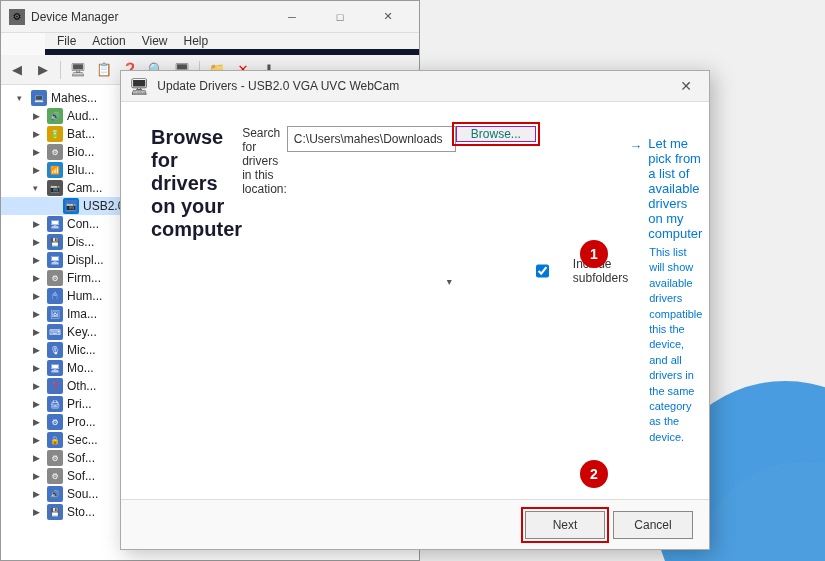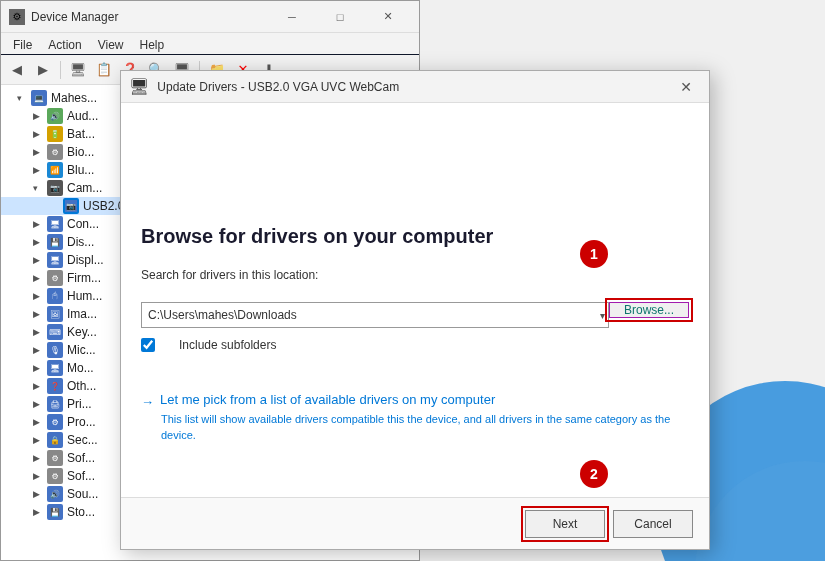--- a/index.html
+++ b/index.html
@@ -54,24 +54,25 @@
       border: none; background: transparent;
       cursor: pointer;
       font-size: 11px;
       color: #555;
       display: flex; align-items: center; justify-content: center;
     }
 
     .menu-bar {
       height: 22px;
       display: flex;
-      align-items: flex-end;
+      align-items: center;
       padding: 0 4px;
-      border-bottom: 1px solid #0f172a;
+      border-bottom: 6px solid #0f172a;
       background: #f3f3f3;
+      margin-left: 44px;
     }
     .menu-item {
       padding: 2px 8px;
       font-size: 12px;
       color: #333;
       cursor: pointer;
     }
 
     .toolbar {
       height: 30px;
@@ -176,24 +177,23 @@
       width: 30px; height: 30px;
       border: none; background: transparent;
       cursor: pointer;
       font-size: 14px;
       color: #555;
       display: flex; align-items: center; justify-content: center;
     }
 
     .dialog-body {
       flex: 1;
-      padding: 24px 20px;
-      display: flex;
-      flex-direction: column;
-      justify-content: flex-end;
+      padding: 24px 30px;
+      display: flex;
+      flex-direction: row;
     }
 
     .dialog-heading {
       font-size: 20px;
       font-weight: 600;
       color: #1a1a2e;
       margin-bottom: 20px;
     }
 
     .dialog-label {

